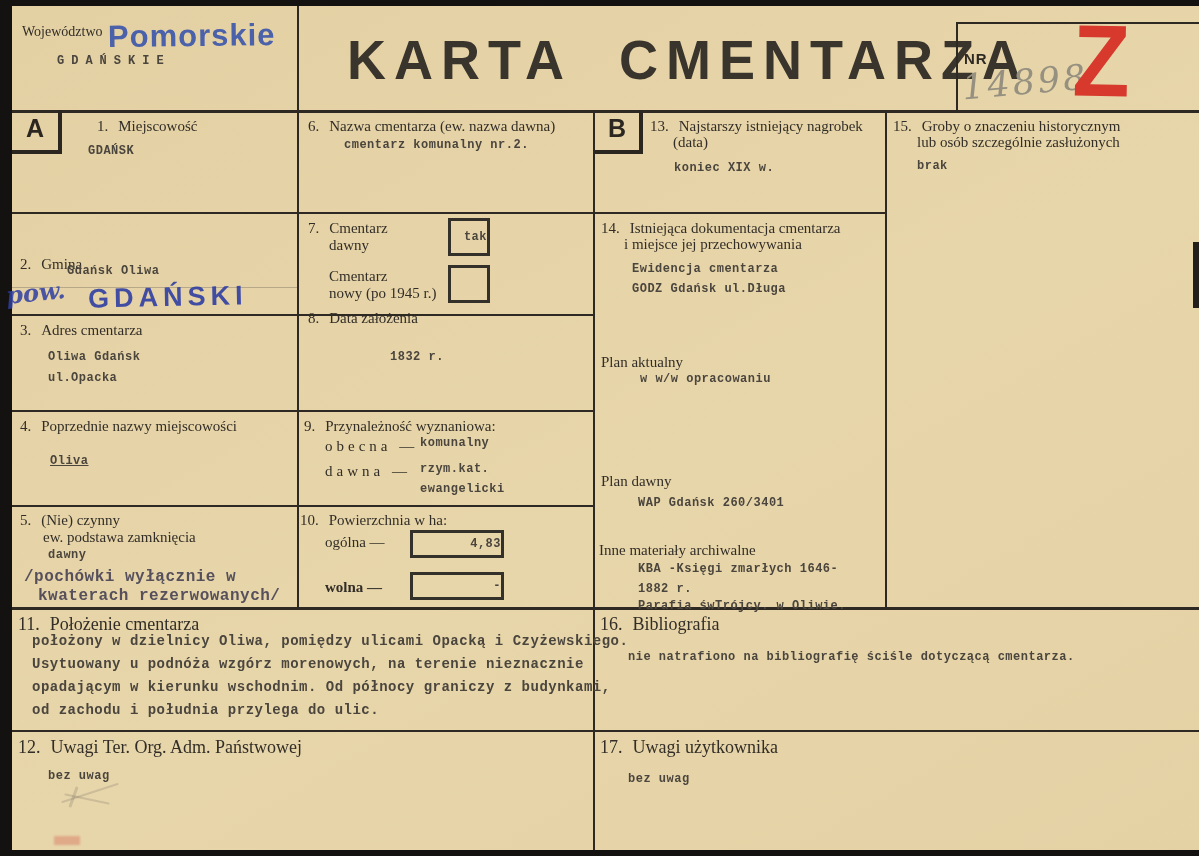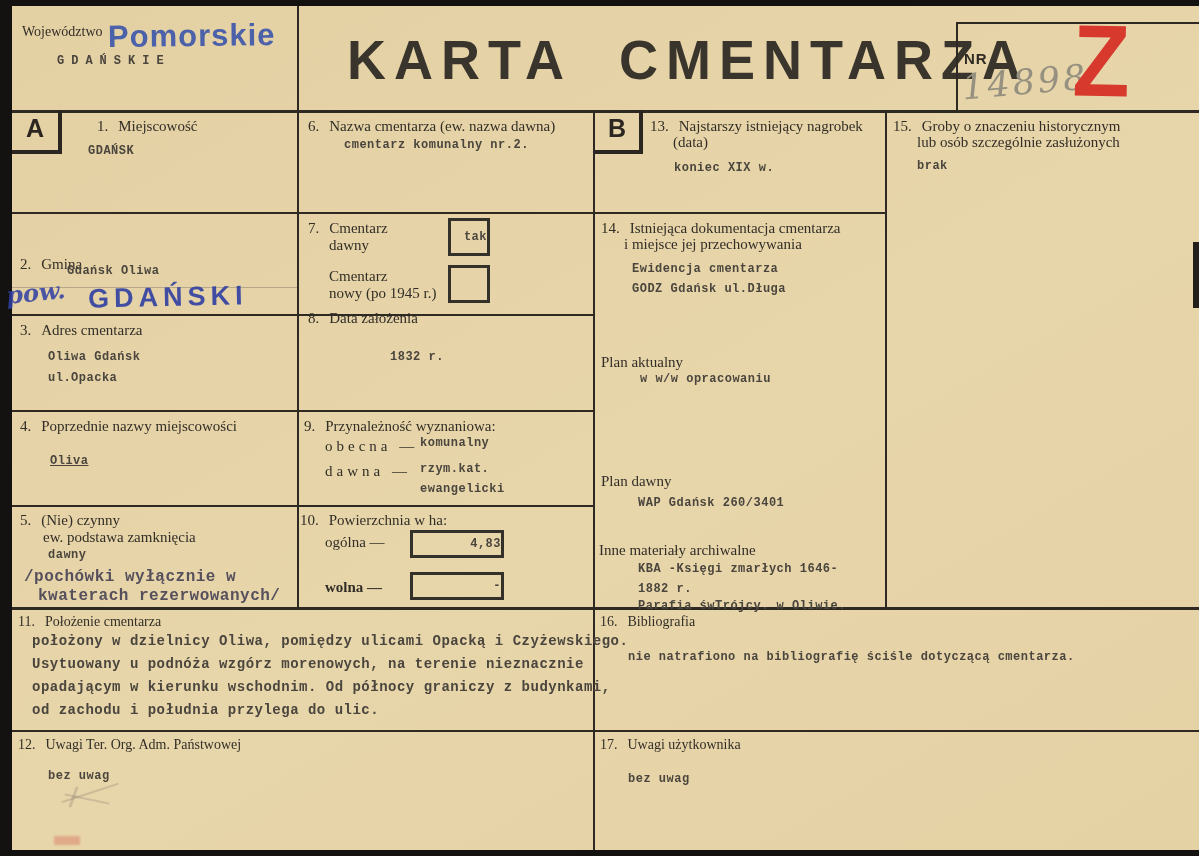--- a/index.html
+++ b/index.html
@@ -11,21 +11,21 @@
     overflow:hidden;
   }
   #card {
     position:absolute; left:12px; top:6px; width:1187px; height:844px;
     background:linear-gradient(150deg,#e3d0a3 0%, #e8d6ab 55%, #e4d1a4 100%);
   }
   .abs { position:absolute; }
   .hline, .vline { position:absolute; background:#2e2a23; }
   .pencil-line { position:absolute; background:rgba(105,98,86,.38); }
   .label { font-family:"Liberation Serif", serif; font-size:15px; color:#322e27; }
-  .label-sm { font-family:"Liberation Serif", serif; font-size:14px; color:#322e27; }
+  .label-sm { font-family:"Liberation Serif", serif; font-size:18px; color:#322e27; }
   .num { display:inline-block; margin-right:10px; }
   .typed {
     font-family:"Liberation Mono","DejaVu Sans Mono", monospace;
     font-size:12px; font-weight:bold; color:#4a453d; letter-spacing:.5px;
     white-space:pre;
   }
   .typed-grey { color:#56505c; }
   .title {
     font-family:"Liberation Sans", sans-serif;
     font-weight:bold; font-size:54px; color:#3a352c;

